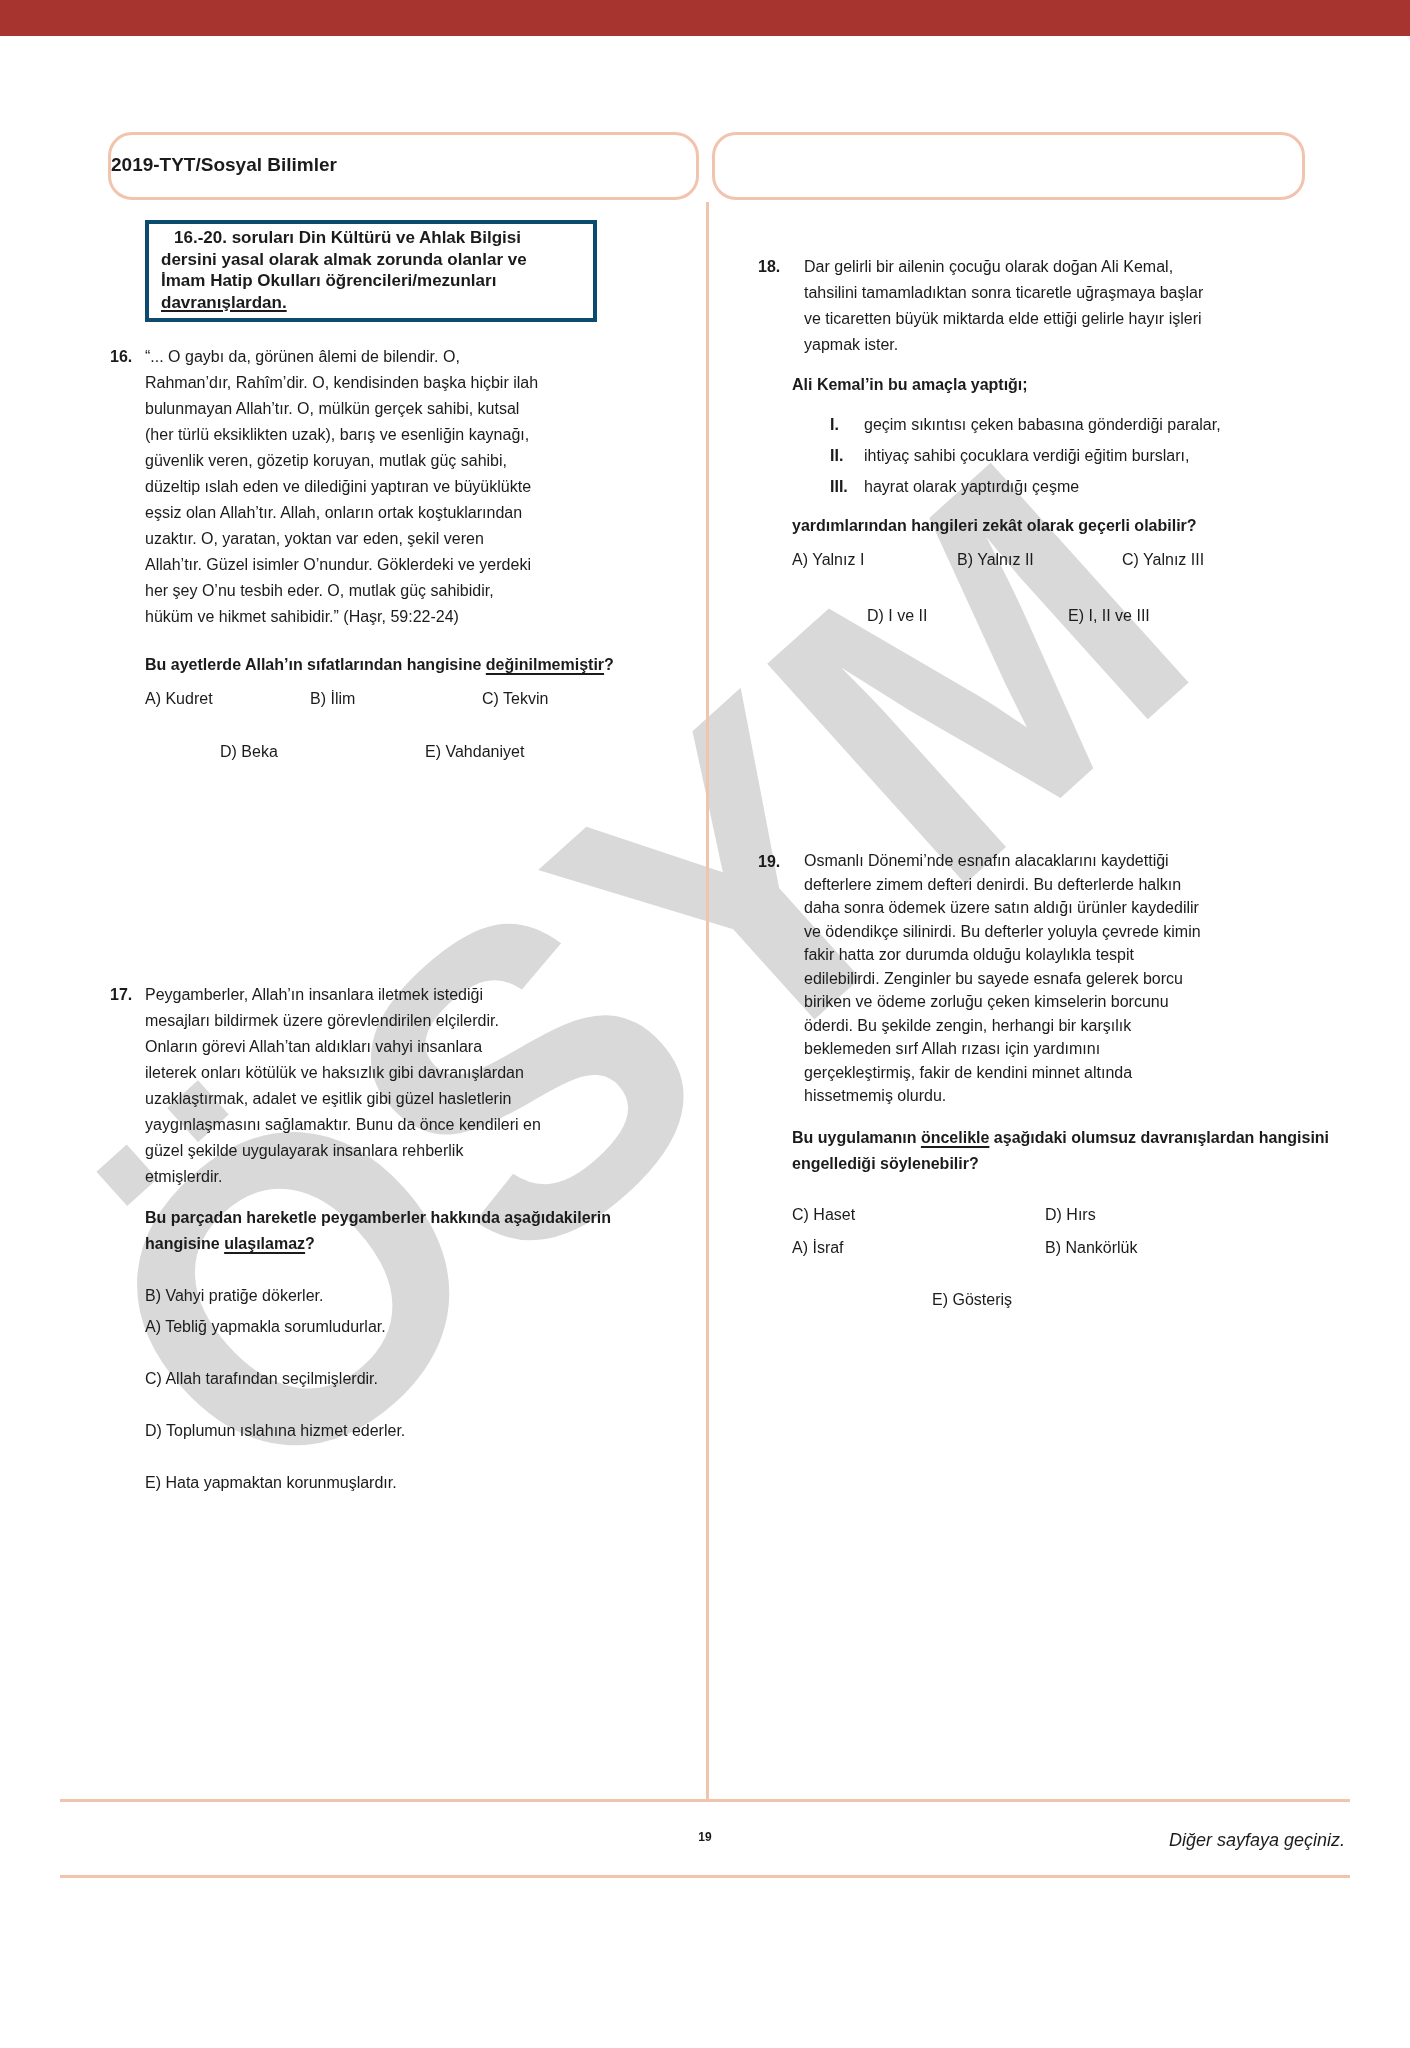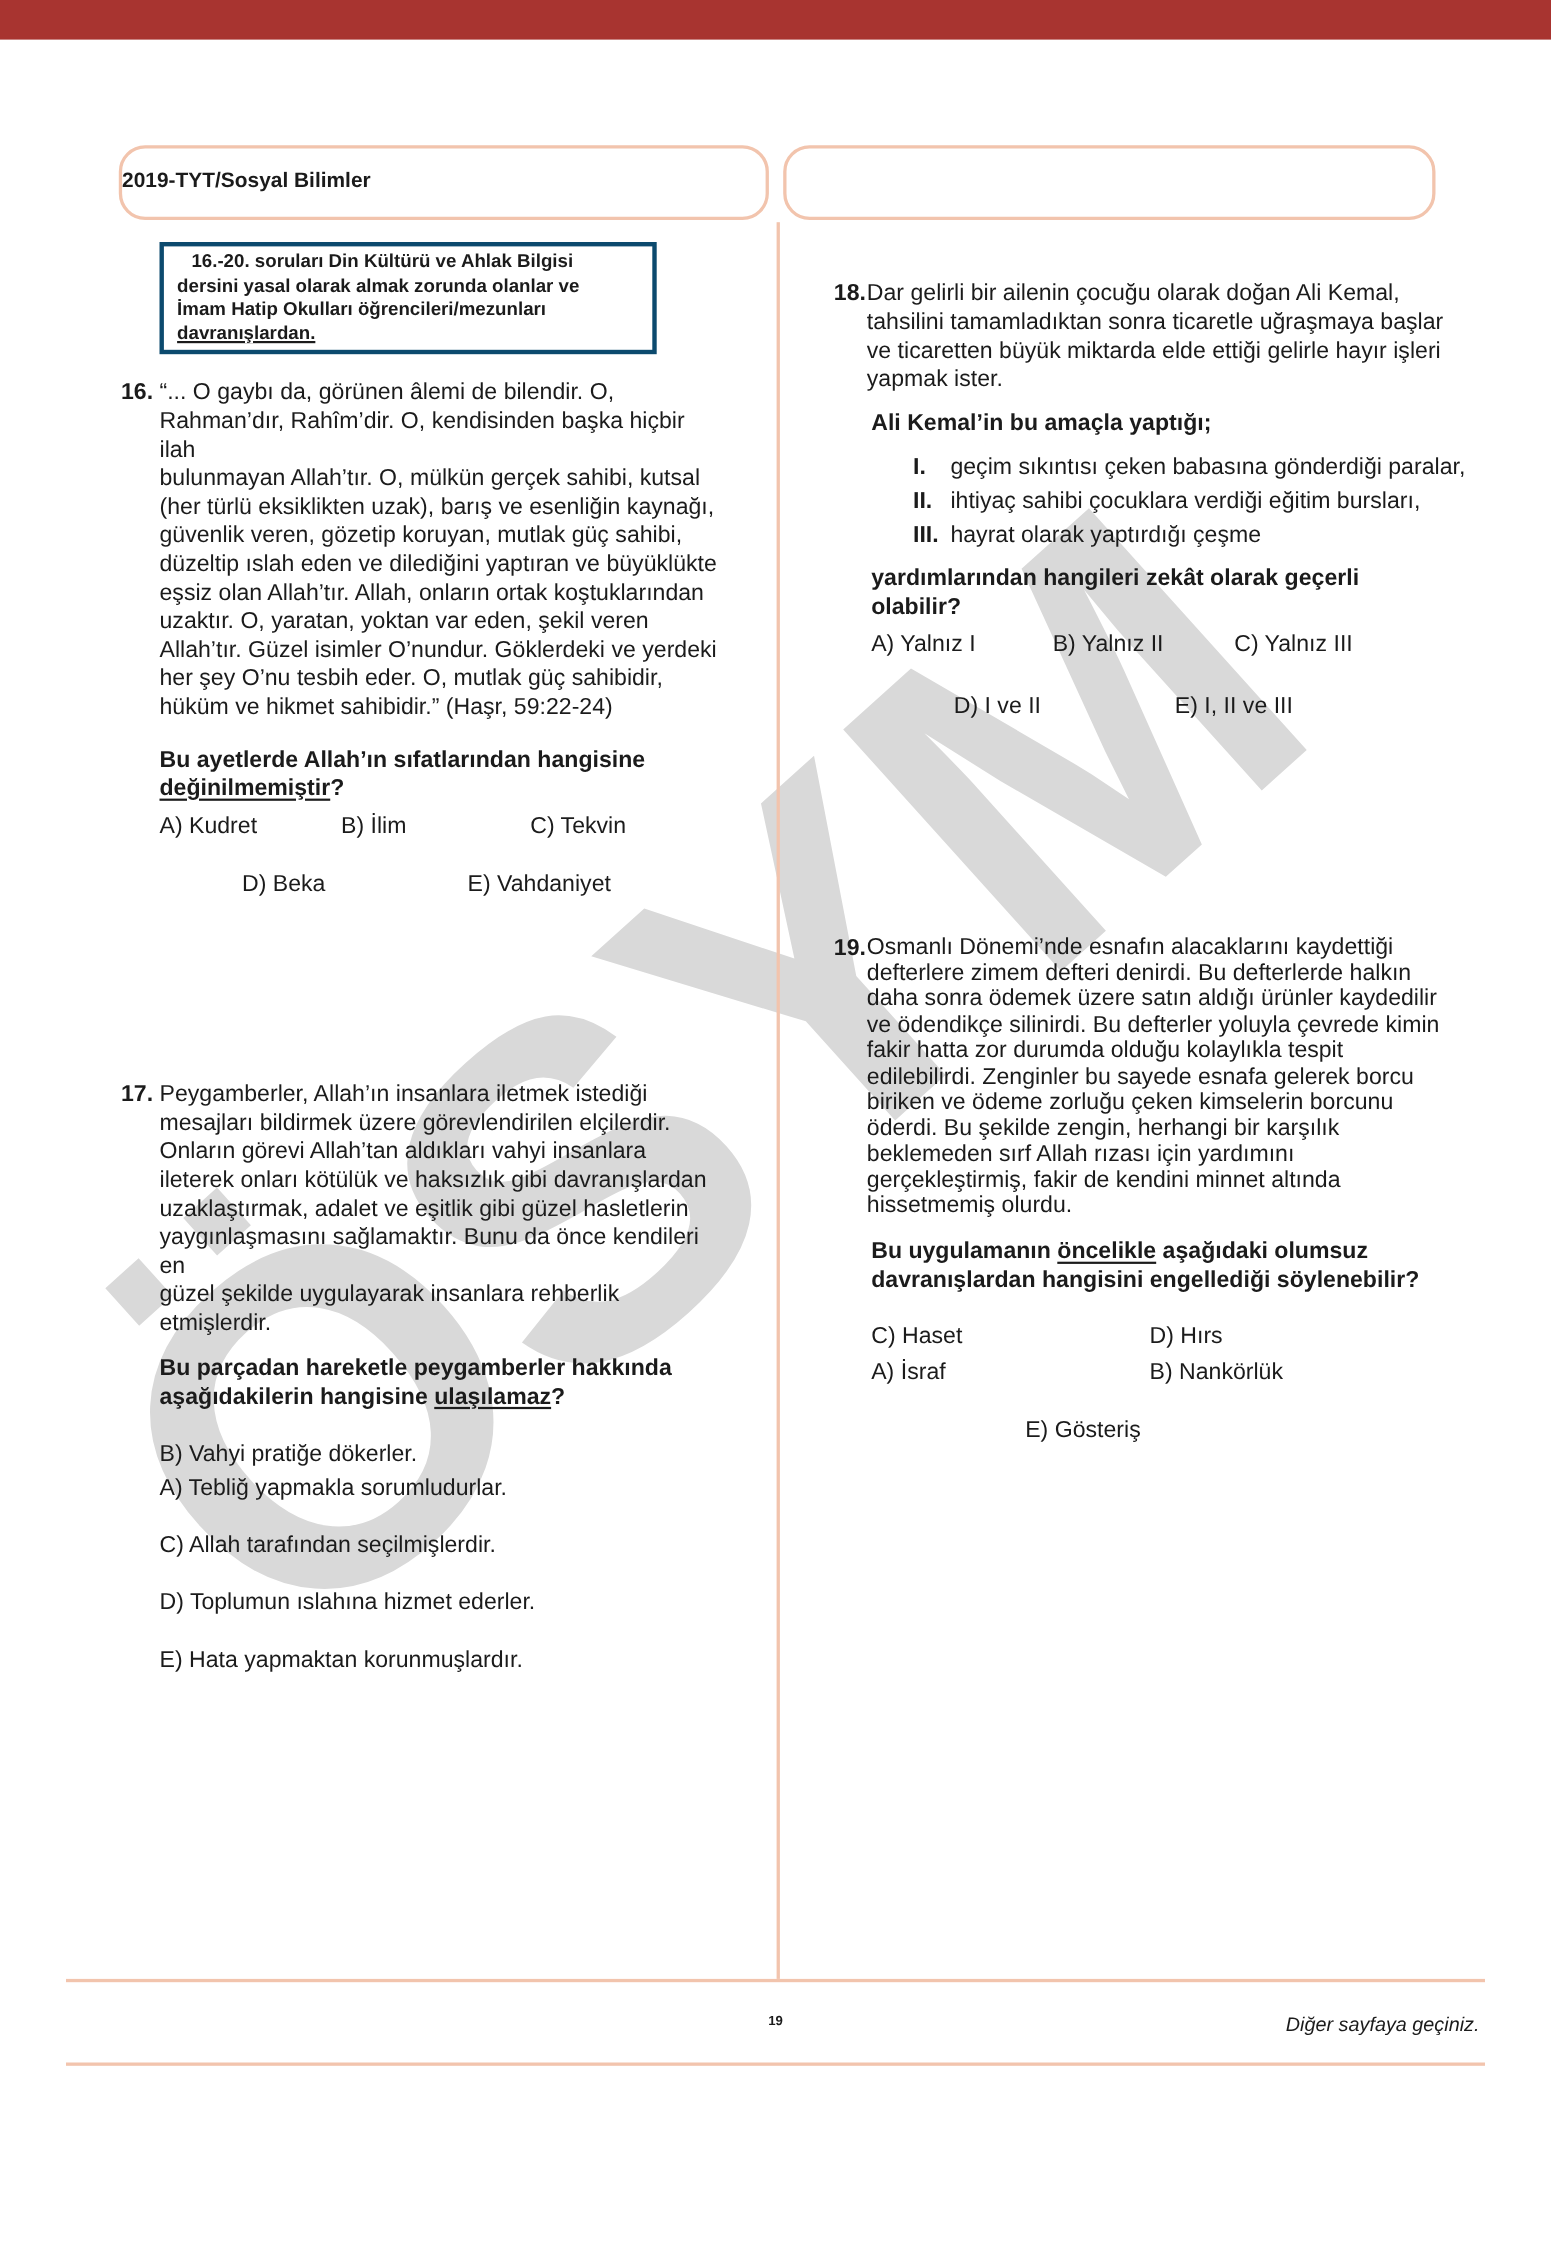--- a/index.html
+++ b/index.html
@@ -21,24 +21,24 @@
   .hbox-right{left:712px;width:593px;}
   .htitle{font-size:19px;font-weight:bold;line-height:60px;padding-left:0;white-space:nowrap;}
   .divider{position:absolute;left:706px;top:202px;width:3px;height:1597px;background:var(--accent);z-index:1;}
   .notice{position:absolute;left:145px;top:220px;width:452px;box-sizing:border-box;
         border:4px solid #0c4a6e;padding:3px 6px 5px 12px;font-weight:bold;font-size:17px;
         line-height:21.5px;z-index:1;background:#fff;}
   .nline{white-space:nowrap;}
   .nline.l1{text-indent:13px;}
   .ul{text-decoration:underline;text-decoration-thickness:2px;text-underline-offset:2px;}
   .u{text-decoration:underline;text-decoration-thickness:2px;text-underline-offset:3px;}
-  .q{position:absolute;z-index:1;font-size:21px;line-height:26px;}
+  .q{position:absolute;z-index:1;font-size:16px;line-height:26px;}
   .qnum{position:absolute;left:0;top:0;font-weight:bold;}
   .qbody{margin-left:35px;width:515px;white-space:pre-line;}
-  .qr .qbody{margin-left:30px;width:545px;}
+  .qr .qbody{margin-left:46px;width:545px;}
   .q19body{line-height:23.5px;}
   .stem{margin-left:35px;font-weight:bold;}
   .qr .stem{margin-left:34px;}
   .stem16{margin-top:22px;width:505px;}
   .stem17{margin-top:15px;width:505px;}
   .stem18{margin-top:13px;width:500px;}
   .stem19{margin-top:17px;width:545px;line-height:26px;}
   .optrow{position:relative;height:26px;}
   .opt{position:absolute;top:0;white-space:nowrap;}
   .optline{margin-left:35px;margin-top:26px;white-space:nowrap;}

